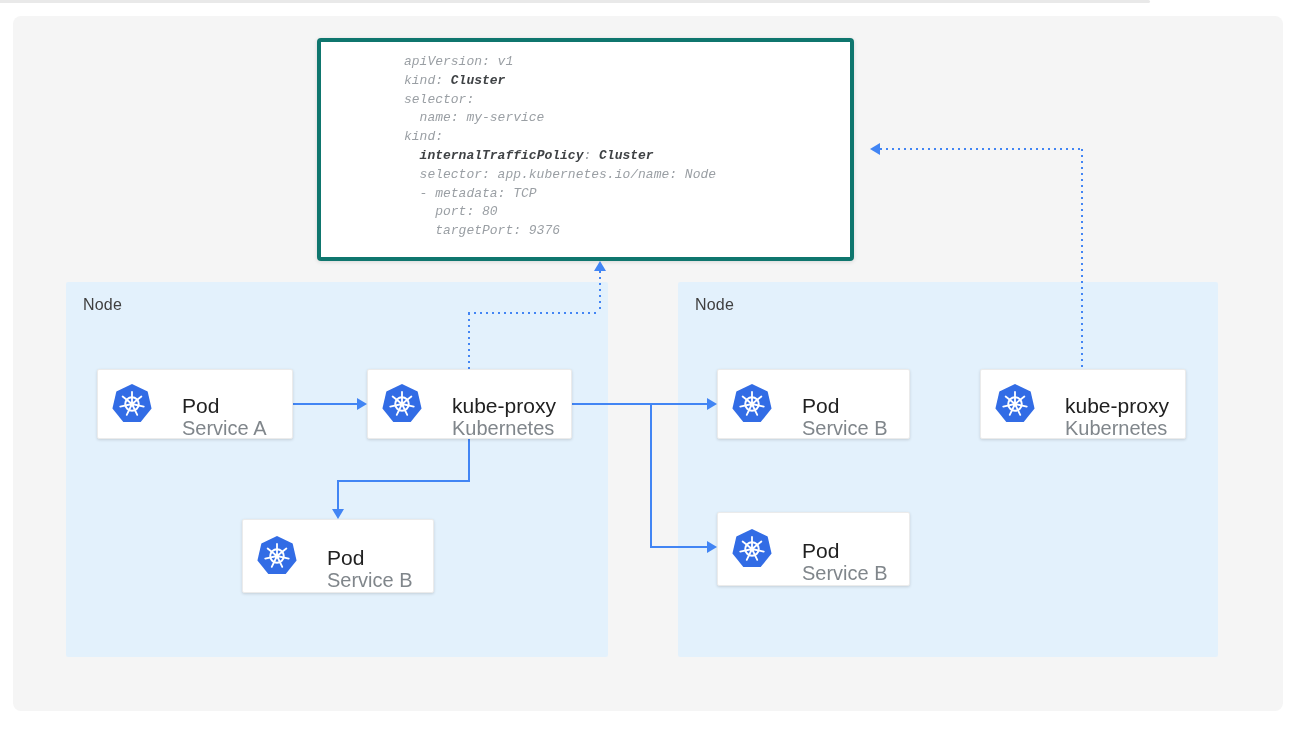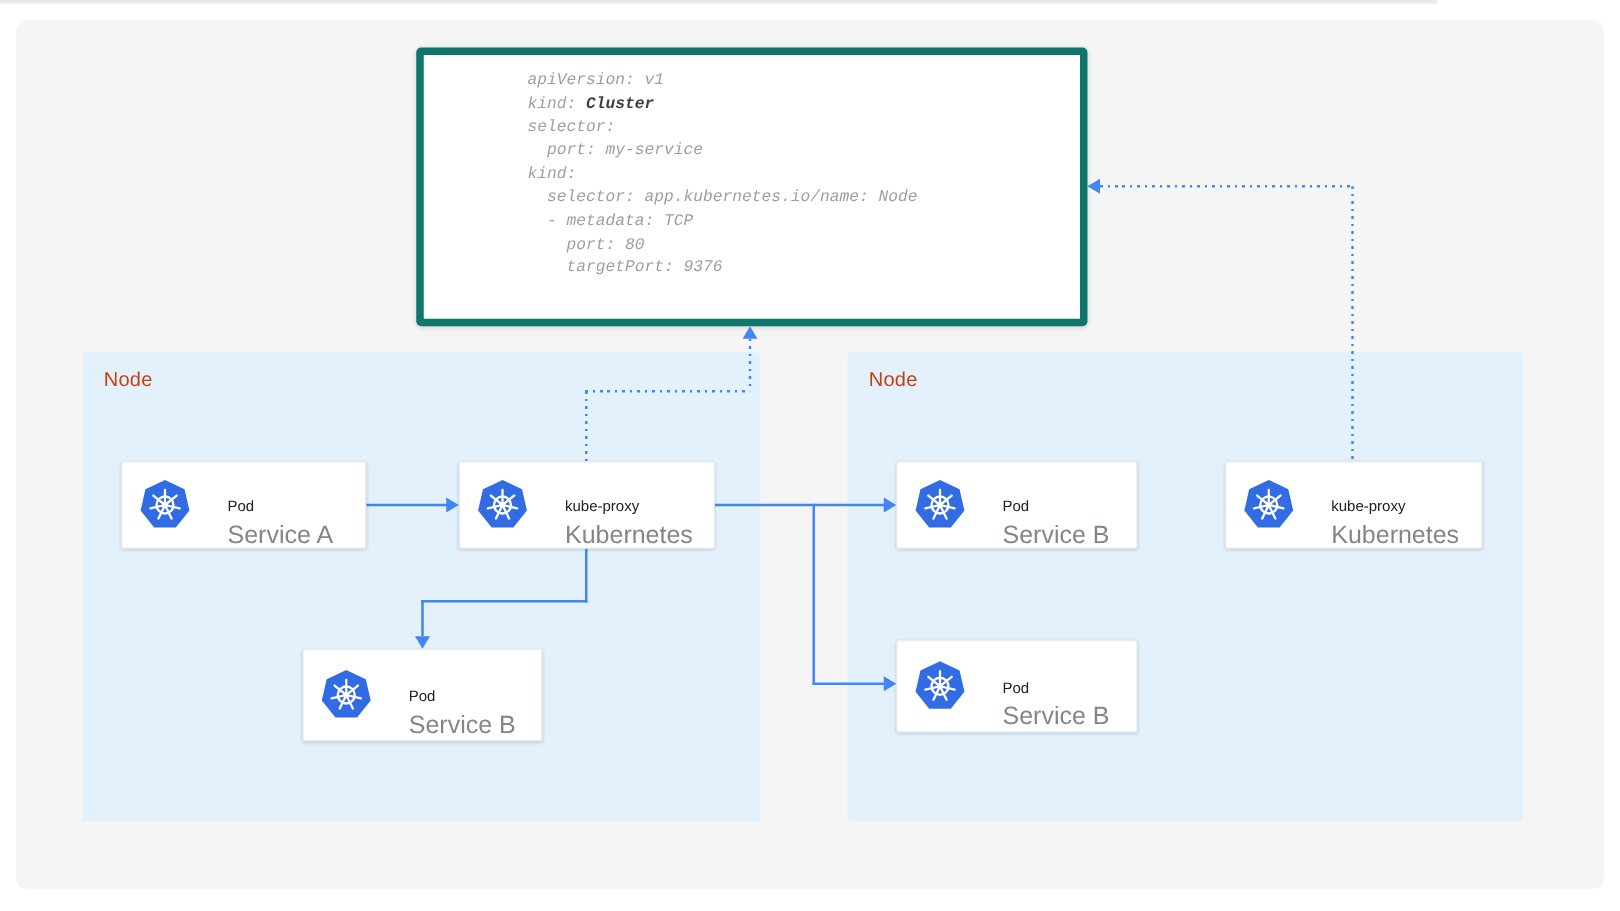--- a/index.html
+++ b/index.html
@@ -7,35 +7,35 @@
               font-family:"Liberation Sans", sans-serif; position:relative; }
 
   .top-rule { position:absolute; left:0; top:0; width:1150px; height:3px;
               background:#e9e9e9; border-radius:0 2px 2px 0; }
 
   .canvas { position:absolute; left:13px; top:16px; width:1270px; height:695px;
             background:var(--canvas-bg); border-radius:8px; }
 
   .node { position:absolute; background:var(--node-bg); border-radius:2px; }
   .node-label { position:absolute; left:17px; top:14px; font-size:16px;
-                color:#c2410c; letter-spacing:.2px; }
+                color:#404040; letter-spacing:.2px; }
 
-  .yaml-panel { position:absolute; left:320px; top:22px; width:537px; height:223px;
-                background:#ffffff; border:6px solid #0f766e; border-radius:4px;
+  .yaml-panel { position:absolute; left:304px; top:22px; width:537px; height:223px;
+                background:#ffffff; border:4px solid #0f766e; border-radius:4px;
                 box-shadow:0 1px 4px rgba(0,0,0,.12); padding:11px 0 0 83px; }
   .yaml-line { white-space:pre; font-family:"Liberation Mono", monospace;
                font-style:italic; font-size:13px; line-height:18.8px;
                color:var(--yaml-text); }
   .yaml-line .b { font-weight:bold; color:var(--yaml-bold); }
 
   .card { position:absolute; background:#ffffff; border:1px solid #ebebeb;
           border-radius:2px; box-shadow:0 1px 3px rgba(0,0,0,.14);
           display:flex; align-items:center; padding-left:13px; }
   .k8s-icon { width:42px; height:42px; flex:0 0 42px; margin-right:29px; }
-  .card-title { font-size:12px; color:var(--card-title); line-height:21px;margin-top:24px; }
+  .card-title { font-size:21px; color:var(--card-title); line-height:21px;margin-top:24px; }
   .card-subtitle { font-size:20px; color:var(--card-subtitle); line-height:20px; margin-top:2px; }
 
   .seg { position:absolute; }
   .line-h { height:2px; background:var(--accent); }
   .line-v { width:2px; background:var(--accent); }
   .dot-h { height:2px; background-image:repeating-linear-gradient(to right,
             var(--accent) 0, var(--accent) 2px, transparent 2px, transparent 6px); }
   .dot-v { width:2px; background-image:repeating-linear-gradient(to bottom,
             var(--accent) 0, var(--accent) 2px, transparent 2px, transparent 6px); }
   .ah { position:absolute; width:0; height:0; }
@@ -71,22 +71,23 @@
 </svg>
 
 <div class="top-rule"></div>
 
 <div class="canvas">
 
   <div class="yaml-panel">
     <div class="yaml-line"><span>apiVersion: v1</span></div>
     <div class="yaml-line"><span>kind: </span><span class="b">Cluster</span></div>
     <div class="yaml-line"><span>selector:</span></div>
-    <div class="yaml-line"><span>  port: my-service</span></div>
+    <div class="yaml-line"><span>  name: my-service</span></div>
     <div class="yaml-line"><span>kind:</span></div>
+    <div class="yaml-line"><span>  </span><span class="b">internalTrafficPolicy</span><span>: </span><span class="b">Cluster</span></div>
     <div class="yaml-line"><span>  selector: app.kubernetes.io/name: Node</span></div>
     <div class="yaml-line"><span>  - metadata: TCP</span></div>
     <div class="yaml-line"><span>    port: 80</span></div>
     <div class="yaml-line"><span>    targetPort: 9376</span></div>
   </div>
 
   <div class="node" style="left:53px; top:266px; width:542px; height:375px;">
     <div class="node-label">Node</div>
   </div>
   <div class="node" style="left:665px; top:266px; width:540px; height:375px;">

